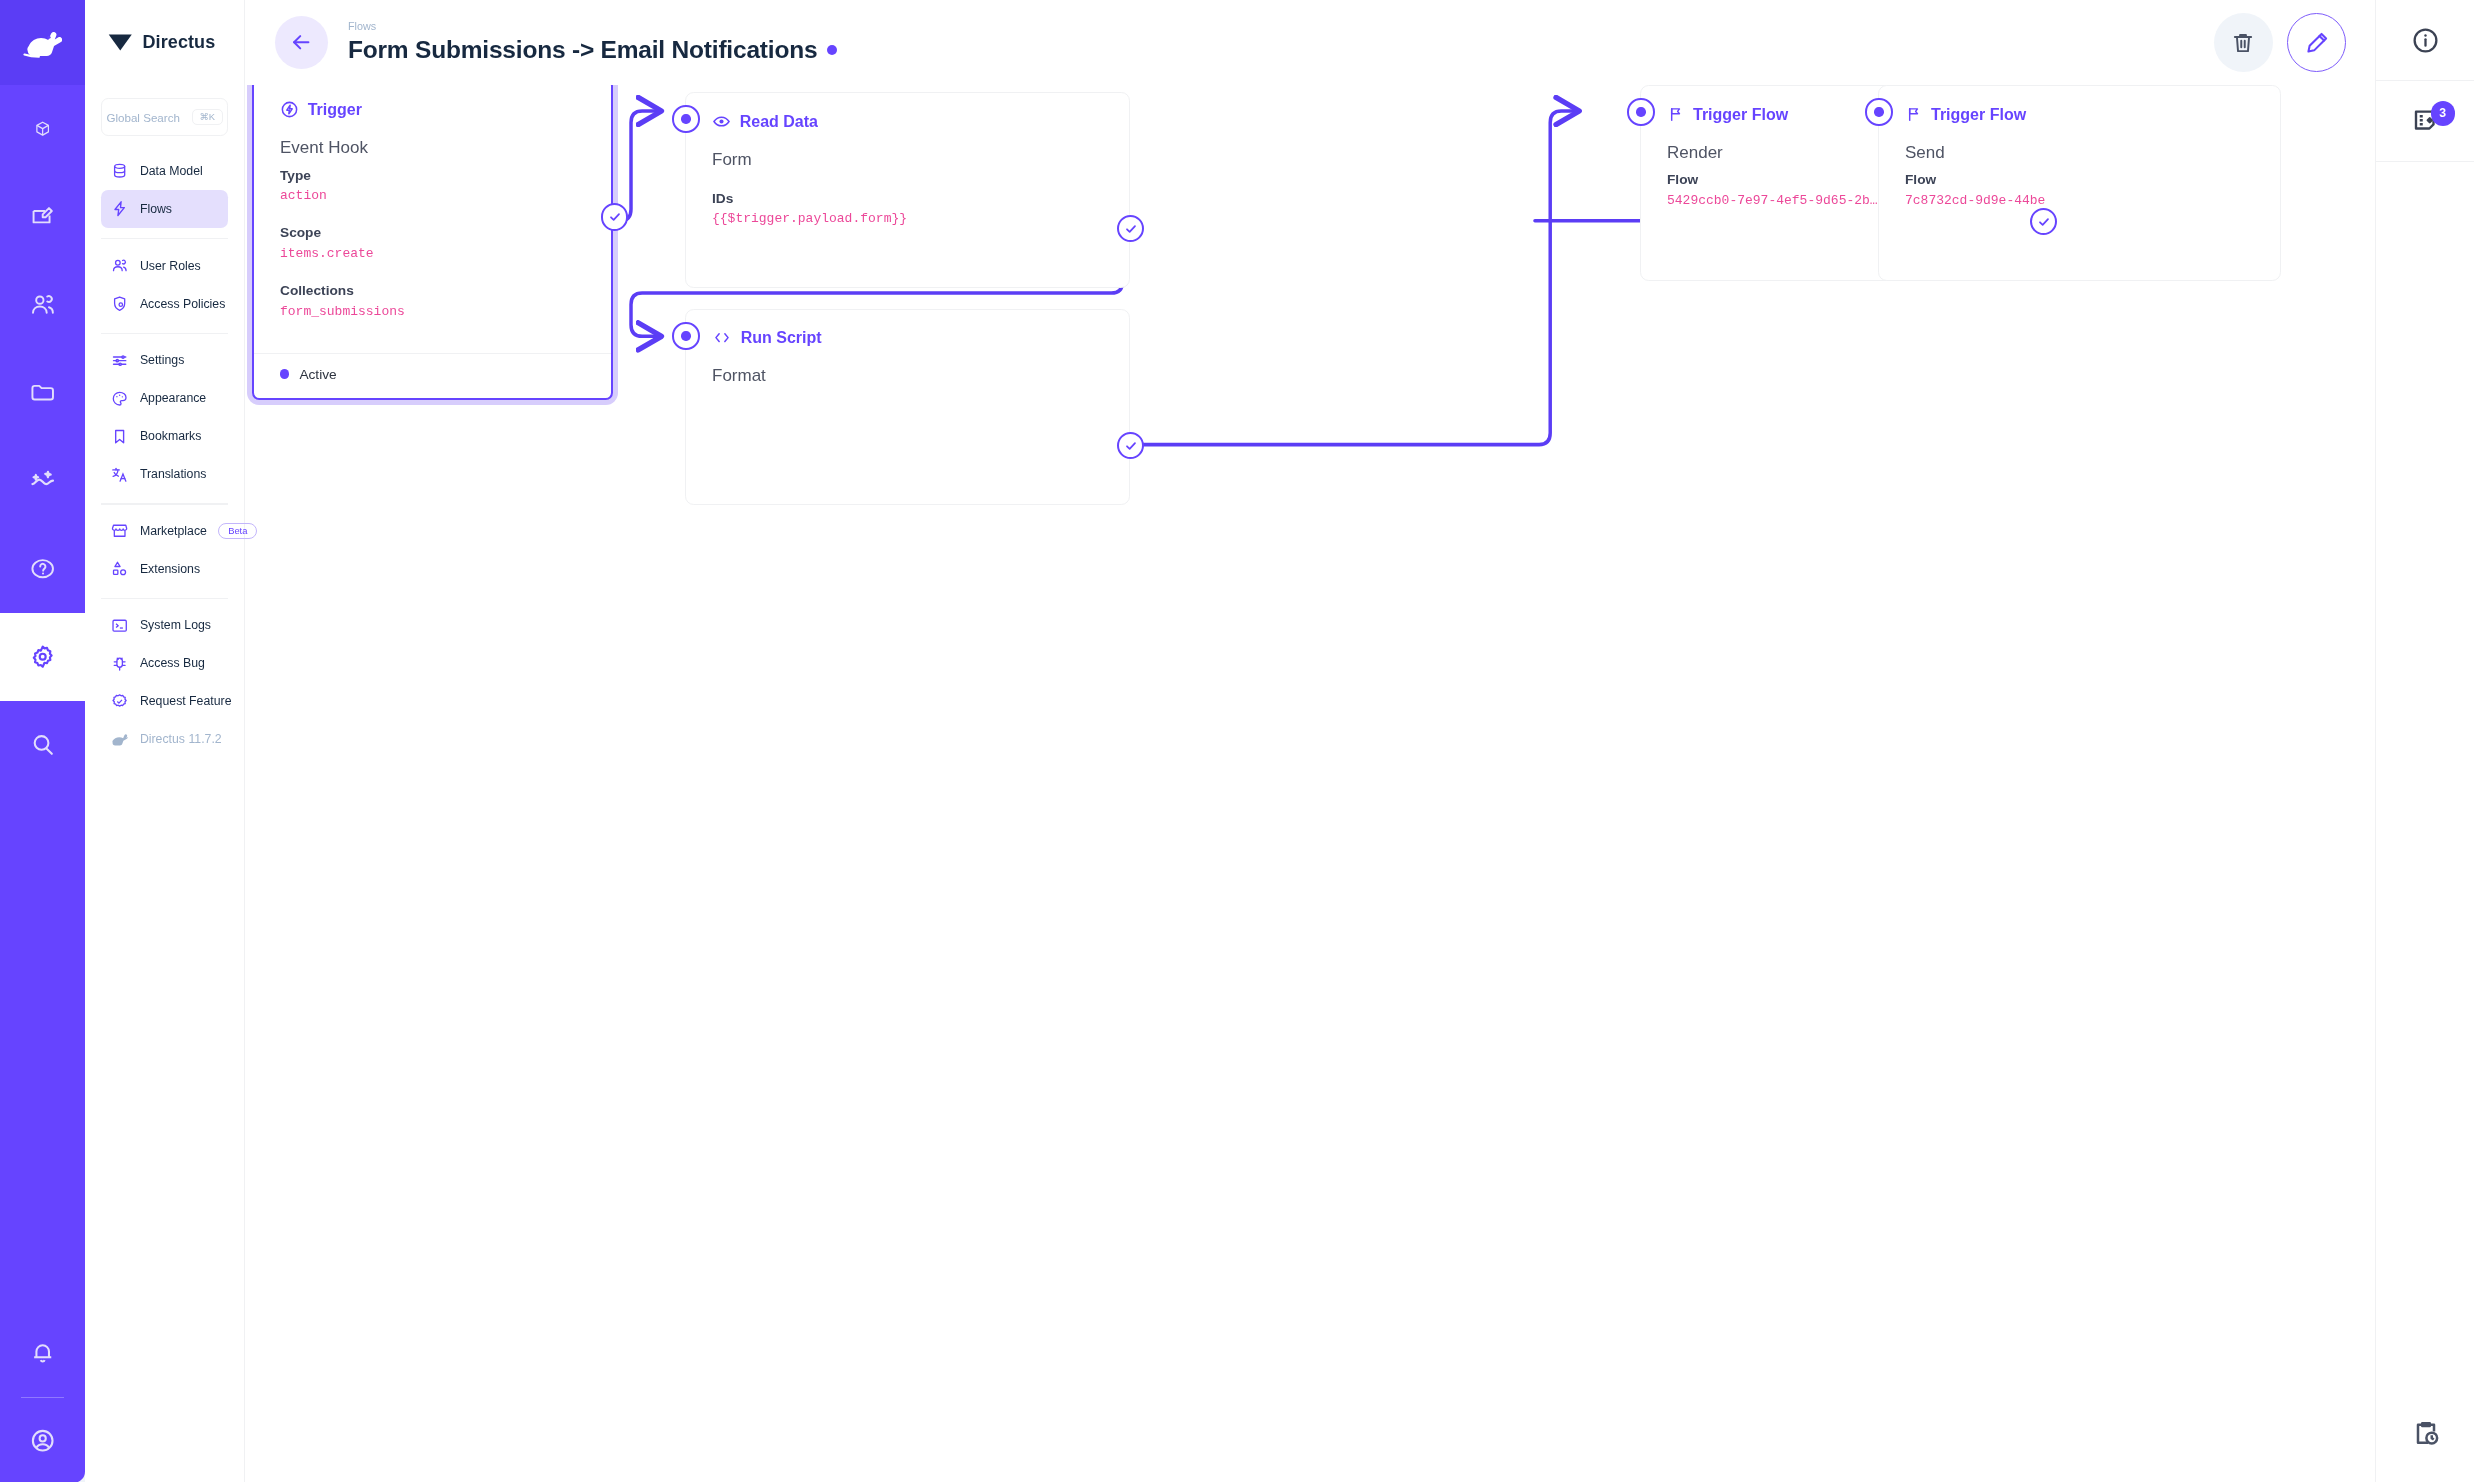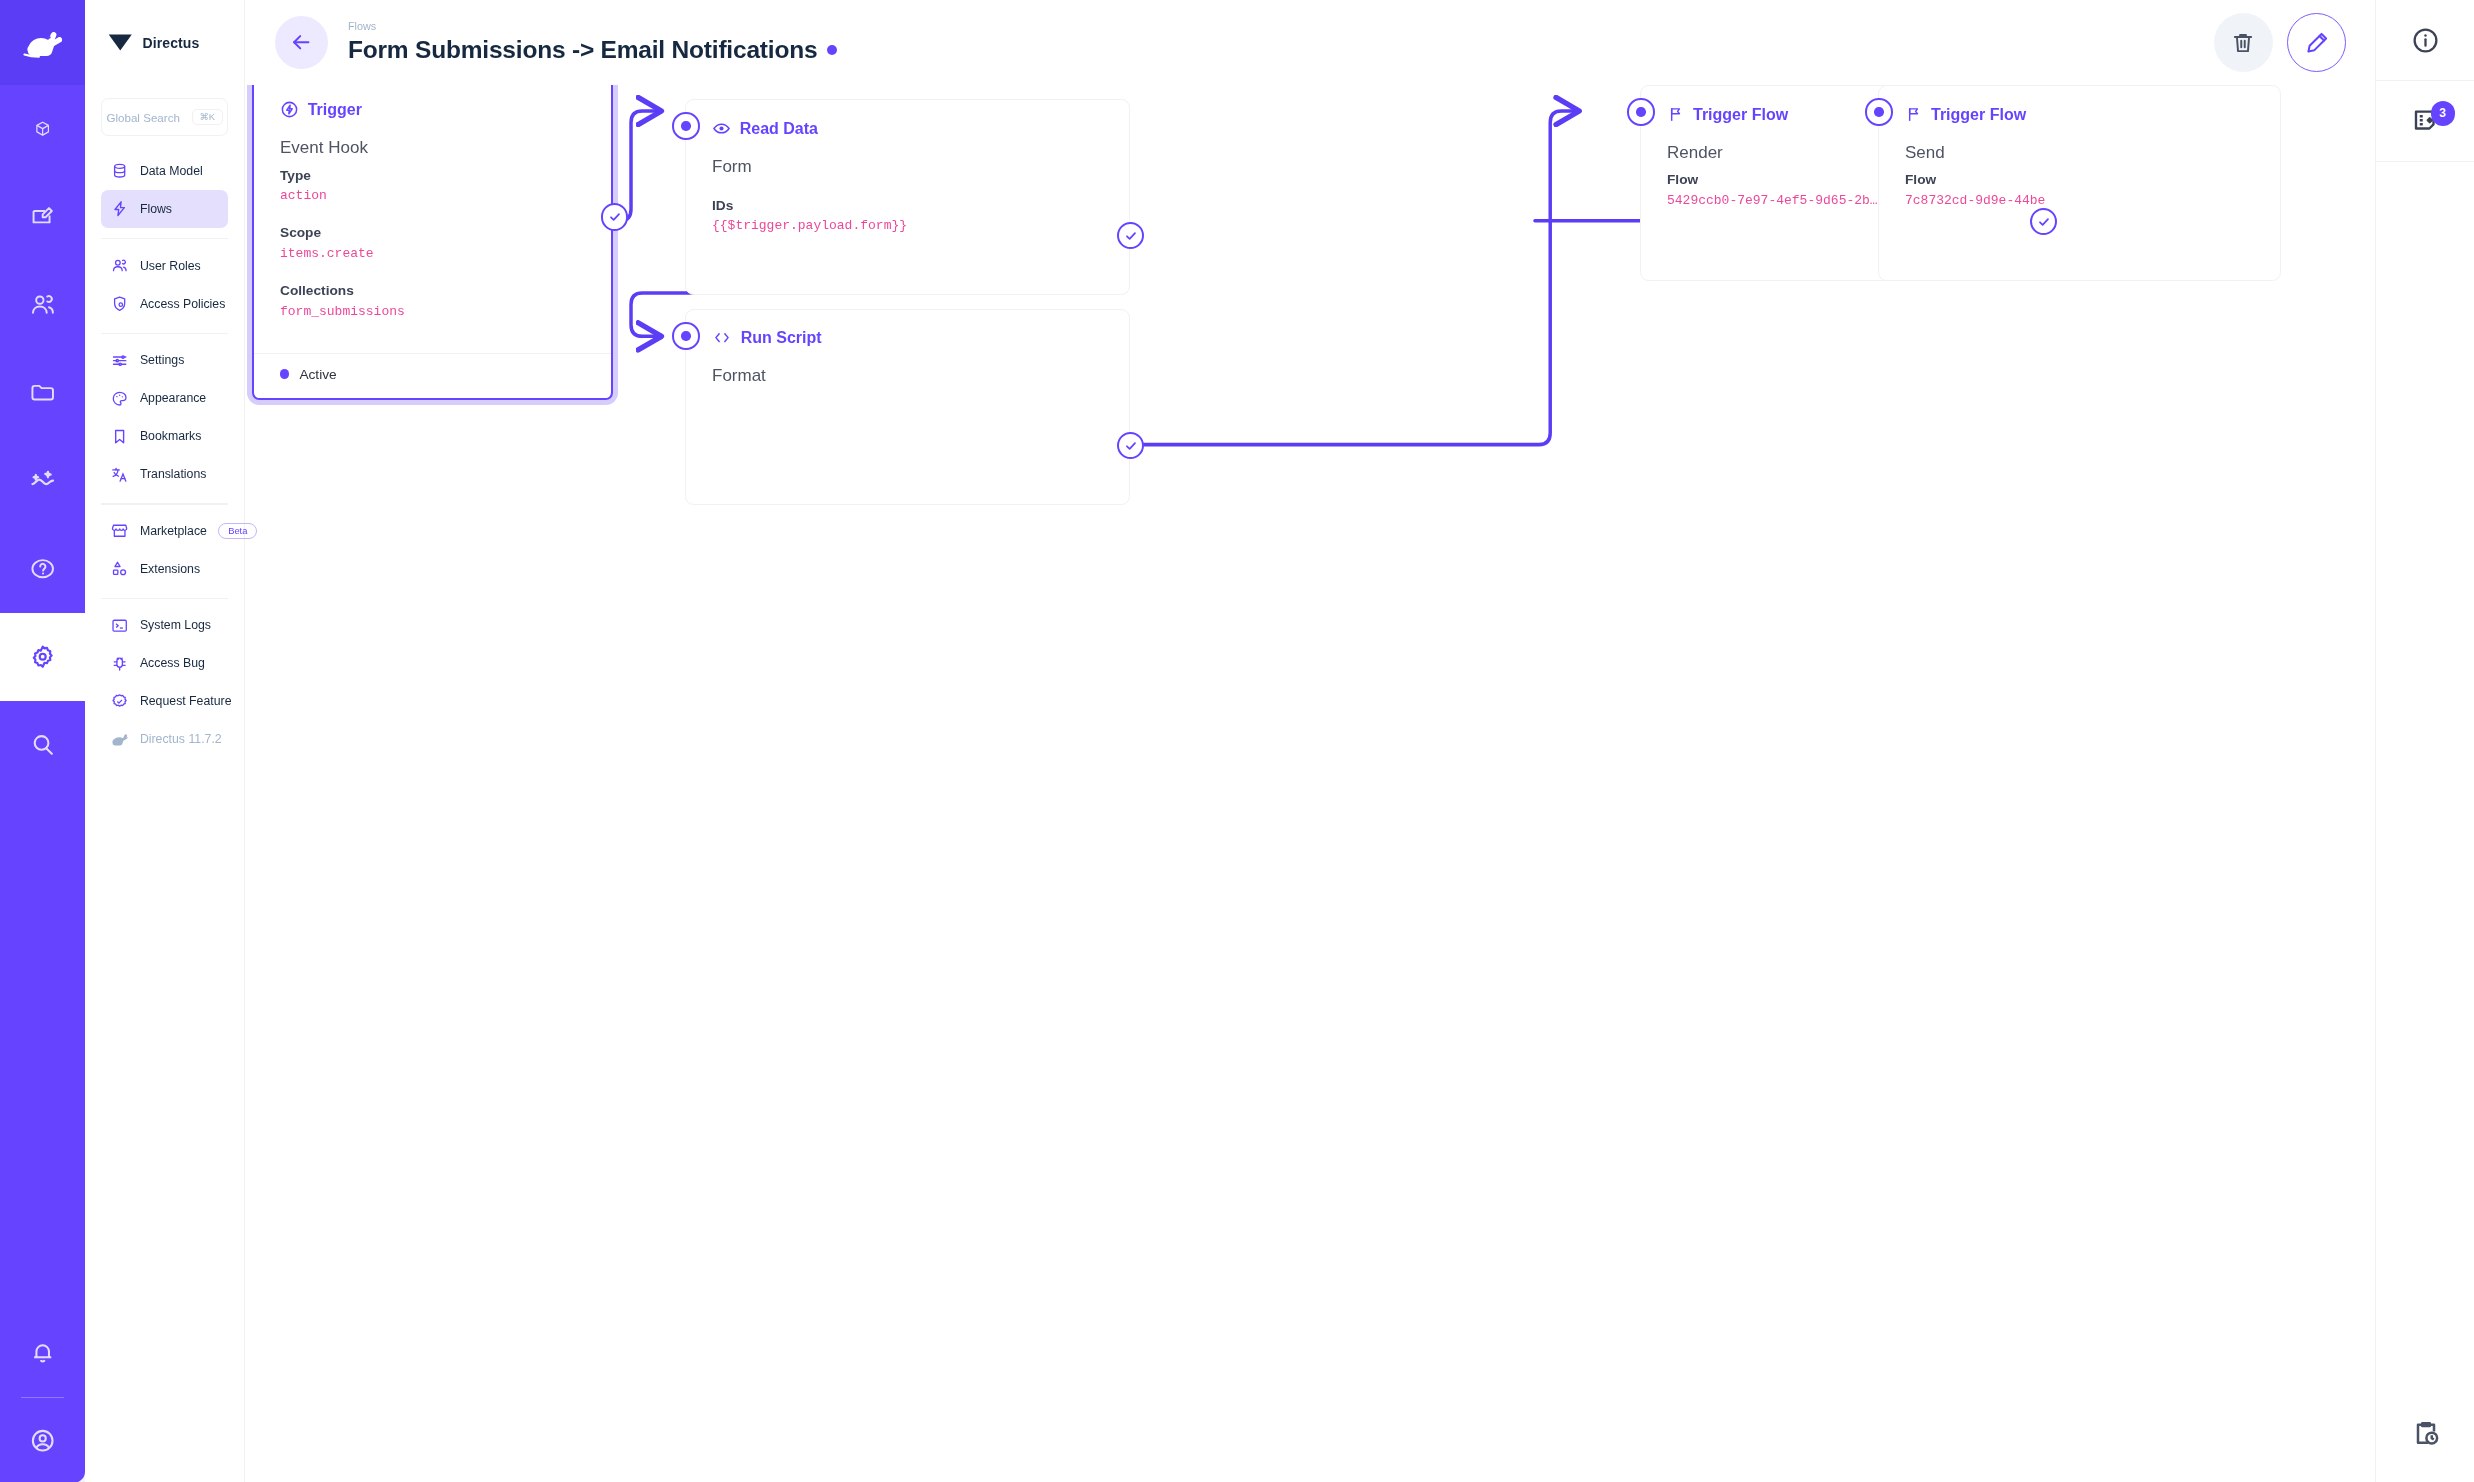--- a/index.html
+++ b/index.html
@@ -43,21 +43,21 @@
     height: 1483px; background: #ffffff;
     padding: 0 0 0 0;
     position: relative; z-index: 4;
     border-right: 0.7px solid #f0f1f3;
   }
   .nav-brand {
     height: 85px; display: flex; align-items: center;
     padding-left: 23px; gap: 10px;
   }
   .nav-brand-text {
-    font-size: 14px; font-weight: 600; color: #172940; letter-spacing: 0.1px;
+    font-size: 18px; font-weight: 600; color: #172940; letter-spacing: 0.1px;
   }
   .nav-search {
     margin: 13px 16px 0 16px;
     height: 38px; border: 1.4px solid #f0f1f3; border-radius: 7.2px;
     display: flex; align-items: center; justify-content: center;
     gap: 12px; cursor: text;
   }
   .nav-search-ph { font-size: 11.6px; color: #a2b5cd; }
   .nav-search-kbd {
     font-size: 9.4px; color: #a2b5cd; border: 1.4px solid #f0f1f3;
@@ -498,21 +498,21 @@
           <span class="status-text">Active</span>
         </div>
 
         <div class="port" style="left:347px; top:122px;">
           <svg width="16" height="16" viewBox="0 0 24 24" fill="none" stroke="#6644ff" stroke-width="2.6" stroke-linecap="round" stroke-linejoin="round">
             <path d="M6 12.4l4 4 8-8.8"></path>
           </svg>
         </div>
       </div>
 
-      <div class="node" style="left:433px; top:14px; width:445px; height:196px;">
+      <div class="node" style="left:433px; top:7px; width:445px; height:196px;">
         <div class="node-inner">
           <div class="node-head">
             <svg width="19" height="19" viewBox="0 0 24 24" fill="none" stroke="#6644ff" stroke-width="1.9">
               <path d="M2.5 12S6 6.5 12 6.5 21.5 12 21.5 12 18 17.5 12 17.5 2.5 12 2.5 12z"></path>
               <circle cx="12" cy="12" r="2.6" fill="#6644ff" stroke="none"></circle>
             </svg>
             <span>Read Data</span>
           </div>
           <div class="node-op">Form</div>
           <div class="node-gap"></div>

